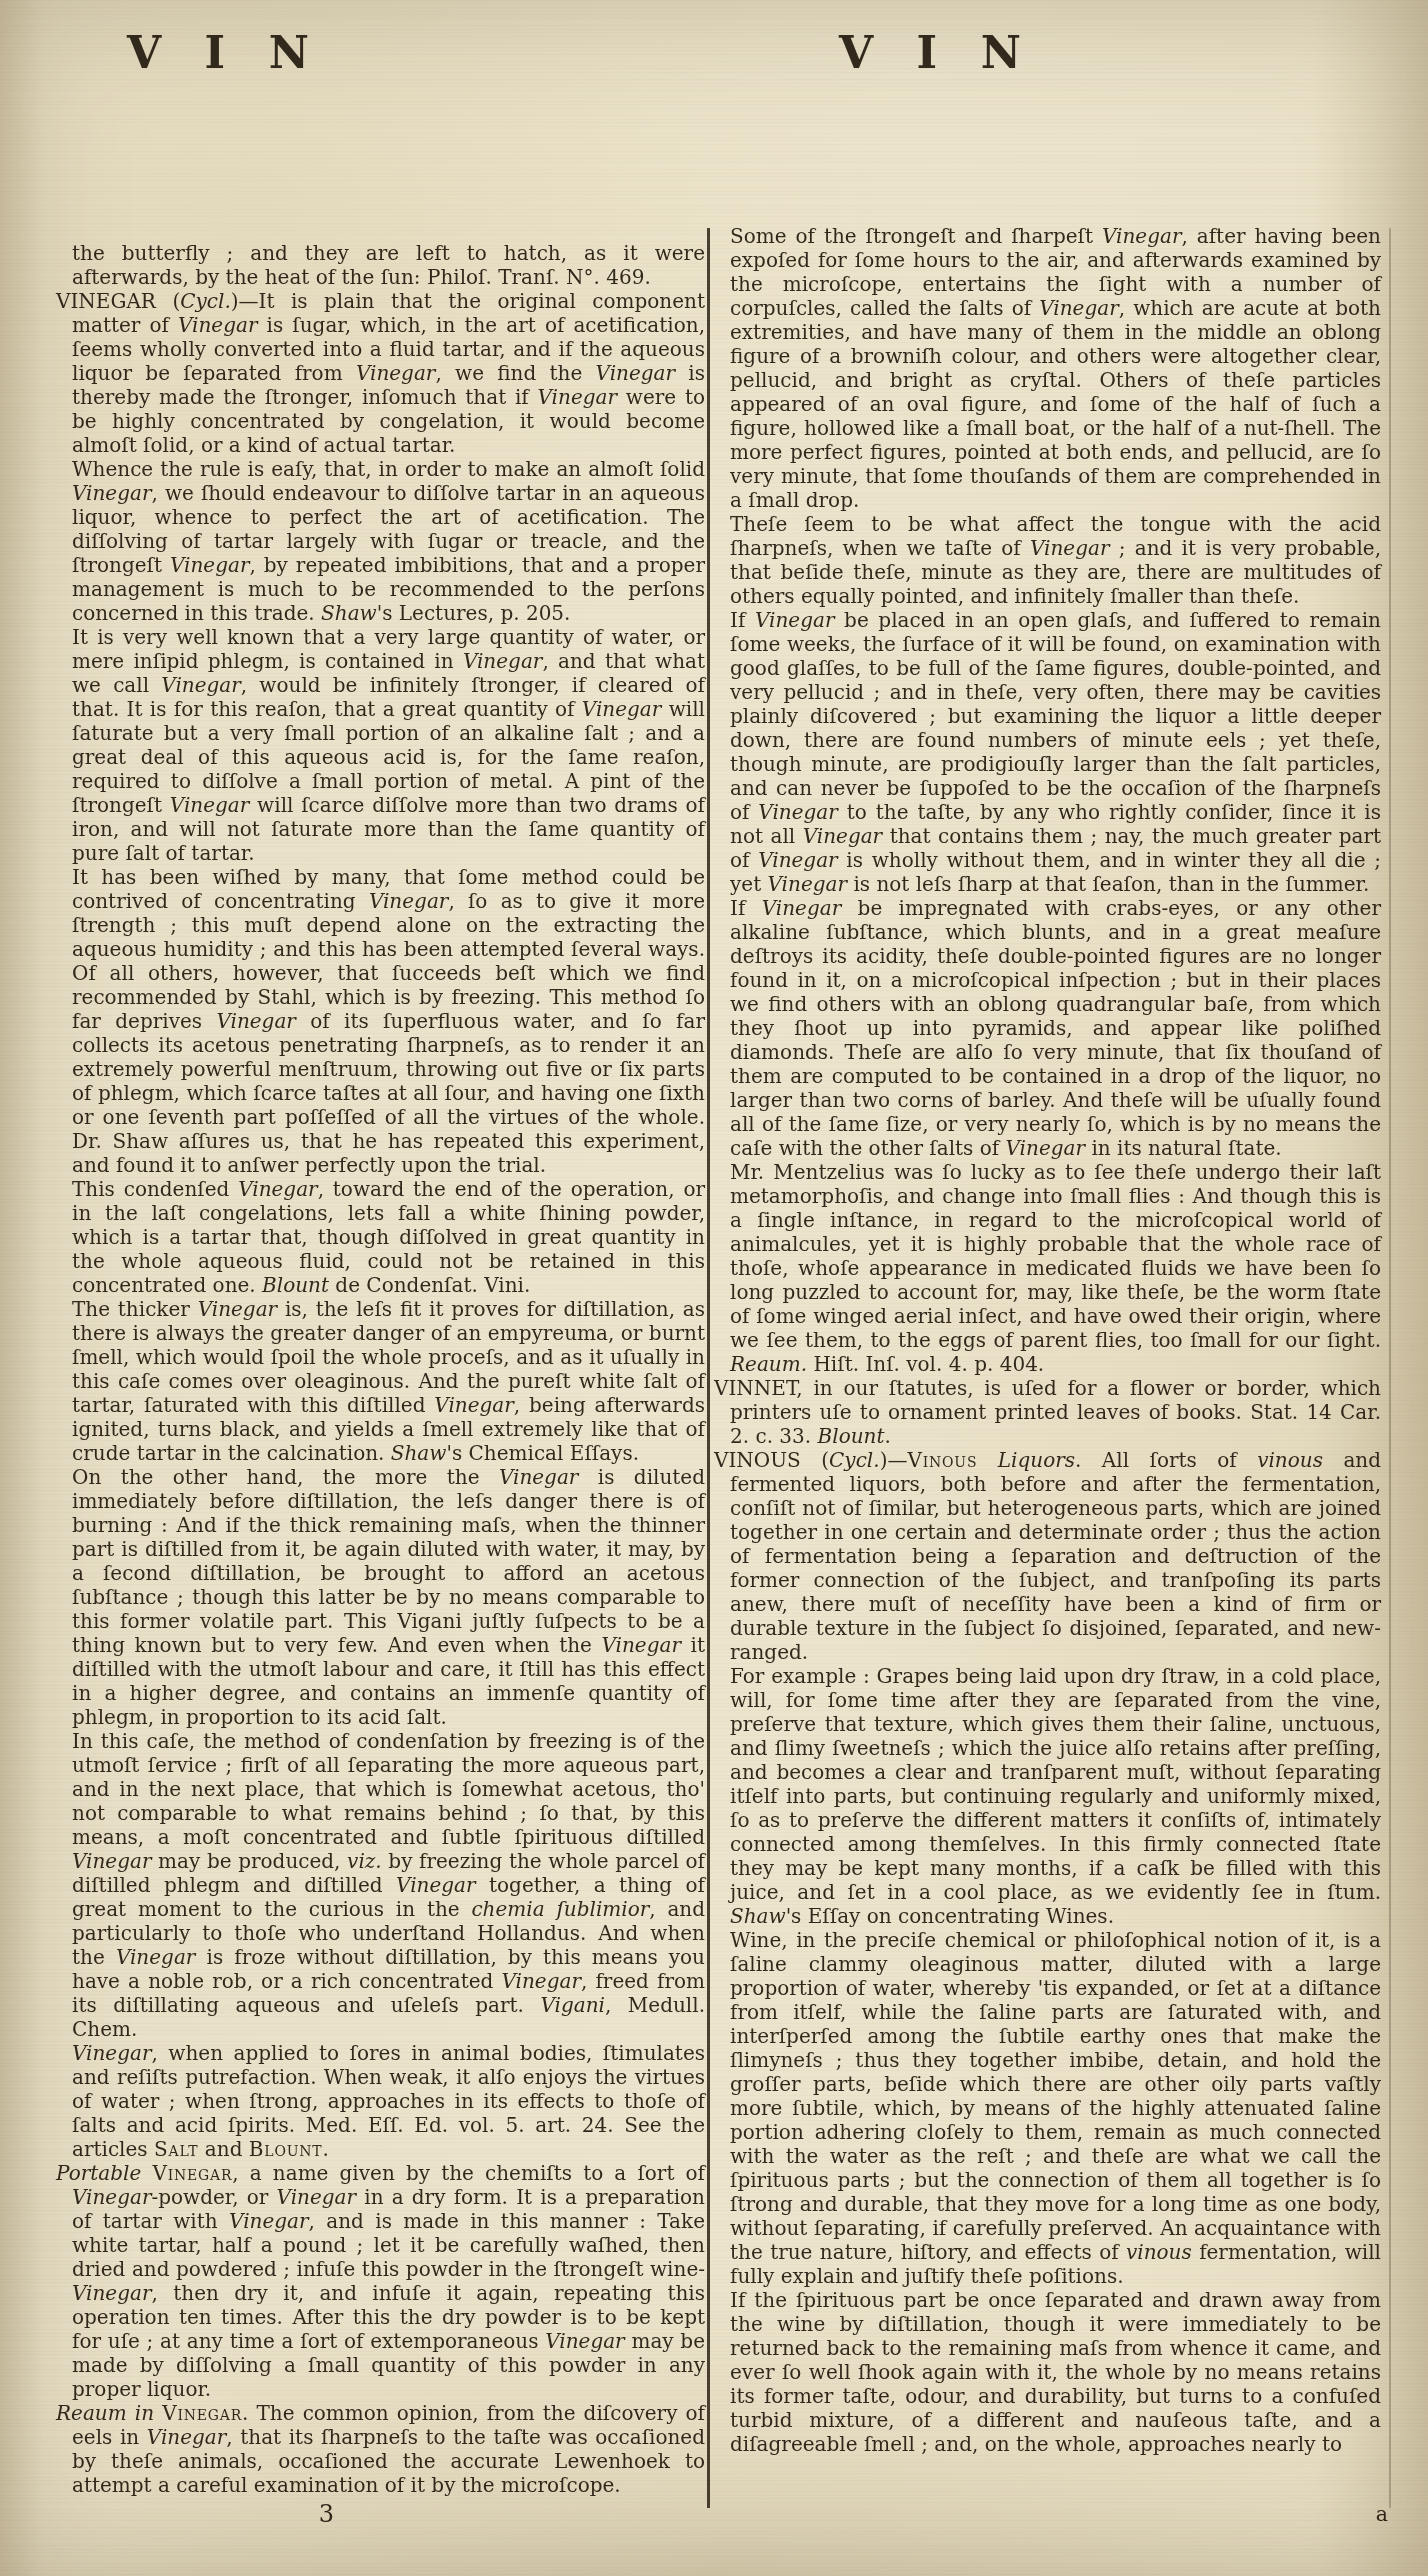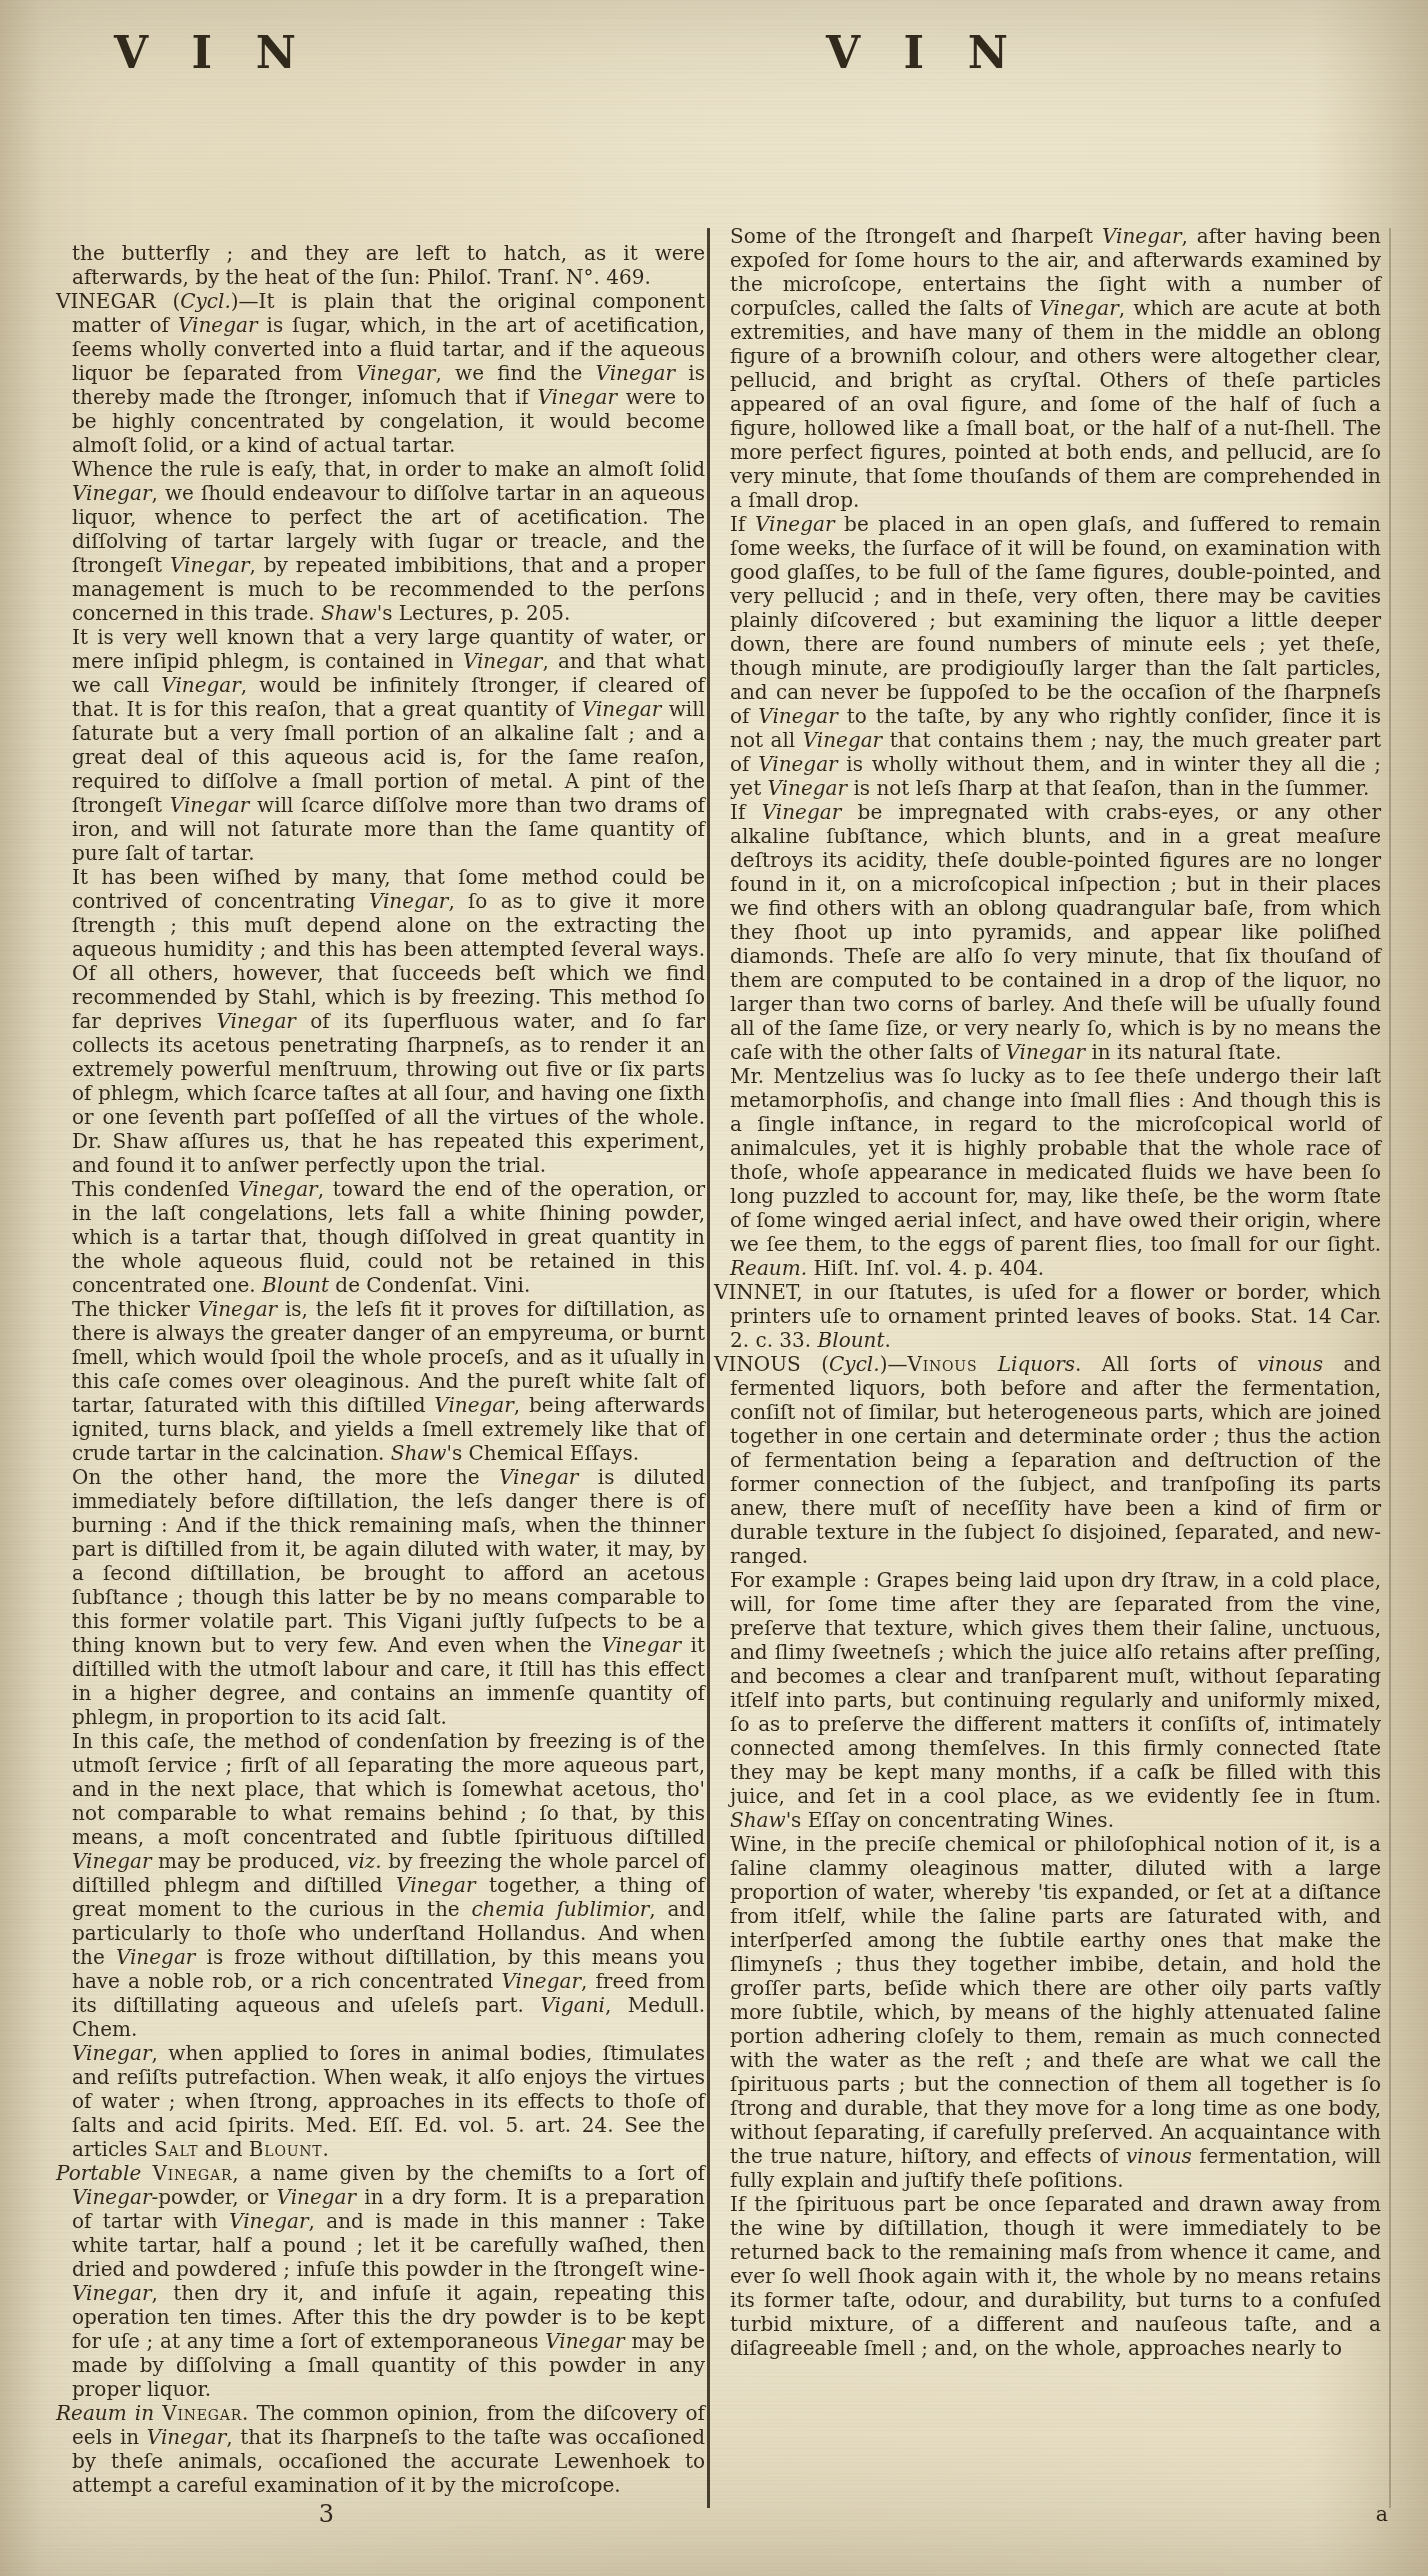--- a/index.html
+++ b/index.html
@@ -15,21 +15,21 @@
       radial-gradient(890px 1602px at 103% 55%, rgba(206,191,156,0.30), rgba(0,0,0,0) 72%),
       radial-gradient(1246px 534px at 50% 102%, rgba(190,173,135,0.35), rgba(0,0,0,0) 70%),
       repeating-linear-gradient(180deg, rgba(138,118,78,0.045) 0 0.9px, rgba(0,0,0,0) 0.9px 3.6px),
       linear-gradient(90deg,#d6cbae 0%,#e7dfc6 3%,#ece5cd 45%,#eae2c9 92%,#d9ceb1 100%),
       #e8e0c8;
     box-shadow: inset 0 0 125px rgba(90,72,38,0.28);
   }
   .running-head{
     position:absolute;top:25px;height:55px;
     font-size:44px;letter-spacing:0.32em;font-weight:700;
-    line-height:55px;
+    text-align:center;line-height:55px;
     color:rgba(30,22,10,0.90);
   }
   .rh-left{left:114px;width:222px;}
   .rh-right{left:826px;width:222px;}
   .rule{position:absolute;background:rgba(38,28,14,0.82);}
   .rule-mid{left:707px;top:228px;width:2.7px;height:2280px;}
   .rule-right{left:1389px;top:228px;width:1.8px;height:2280px;opacity:0.30;}
   .col{
     position:absolute;top:241px;
     font-size:20px;line-height:24px;
@@ -71,20 +71,21 @@
       <p class="pg para">This condenſed <i>Vinegar</i>, toward the end of the operation, or in the laſt congelations, lets fall a white ſhining powder, which is a tartar that, though diſſolved in great quantity in the whole aqueous fluid, could not be retained in this concentrated one. <i>Blount</i> de Condenſat. Vini.</p>
       <p class="pg para">The thicker <i>Vinegar</i> is, the leſs fit it proves for diſtillation, as there is always the greater danger of an empyreuma, or burnt ſmell, which would ſpoil the whole proceſs, and as it uſually in this caſe comes over oleaginous. And the pureſt white ſalt of tartar, ſaturated with this diſtilled <i>Vinegar</i>, being afterwards ignited, turns black, and yields a ſmell extremely like that of crude tartar in the calcination. <i>Shaw</i>'s Chemical Eſſays.</p>
       <p class="pg para">On the other hand, the more the <i>Vinegar</i> is diluted immediately before diſtillation, the leſs danger there is of burning : And if the thick remaining maſs, when the thinner part is diſtilled from it, be again diluted with water, it may, by a ſecond diſtillation, be brought to afford an acetous ſubſtance ; though this latter be by no means comparable to this former volatile part. This Vigani juſtly ſuſpects to be a thing known but to very few. And even when the <i>Vinegar</i> it diſtilled with the utmoſt labour and care, it ſtill has this effect in a higher degree, and contains an immenſe quantity of phlegm, in proportion to its acid ſalt.</p>
       <p class="pg para">In this caſe, the method of condenſation by freezing is of the utmoſt ſervice ; firſt of all ſeparating the more aqueous part, and in the next place, that which is ſomewhat acetous, tho' not comparable to what remains behind ; ſo that, by this means, a moſt concentrated and ſubtle ſpirituous diſtilled <i>Vinegar</i> may be produced, <i>viz.</i> by freezing the whole parcel of diſtilled phlegm and diſtilled <i>Vinegar</i> together, a thing of great moment to the curious in the <i>chemia ſublimior</i>, and particularly to thoſe who underſtand Hollandus. And when the <i>Vinegar</i> is froze without diſtillation, by this means you have a noble rob, or a rich concentrated <i>Vinegar</i>, freed from its diſtillating aqueous and uſeleſs part. <i>Vigani</i>, Medull. Chem.</p>
       <p class="pg para"><i>Vinegar</i>, when applied to ſores in animal bodies, ſtimulates and reſiſts putrefaction. When weak, it alſo enjoys the virtues of water ; when ſtrong, approaches in its effects to thoſe of ſalts and acid ſpirits. Med. Eſſ. Ed. vol. 5. art. 24. See the articles <span class="sc">Salt</span> and <span class="sc">Blount</span>.</p>
       <p class="pg entry"><i>Portable</i> <span class="sc">Vinegar</span>, a name given by the chemiſts to a ſort of <i>Vinegar</i>-powder, or <i>Vinegar</i> in a dry form. It is a preparation of tartar with <i>Vinegar</i>, and is made in this manner : Take white tartar, half a pound ; let it be carefully waſhed, then dried and powdered ; infuſe this powder in the ſtrongeſt wine-<i>Vinegar</i>, then dry it, and infuſe it again, repeating this operation ten times. After this the dry powder is to be kept for uſe ; at any time a ſort of extemporaneous <i>Vinegar</i> may be made by diſſolving a ſmall quantity of this powder in any proper liquor.</p>
       <p class="pg entry"><i>Reaum in</i> <span class="sc">Vinegar</span>. The common opinion, from the diſcovery of eels in <i>Vinegar</i>, that its ſharpneſs to the taſte was occaſioned by theſe animals, occaſioned the accurate Lewenhoek to attempt a careful examination of it by the microſcope.</p>
     </div>
   <div class="col col-right">
       <p class="pg para">Some of the ſtrongeſt and ſharpeſt <i>Vinegar</i>, after having been expoſed for ſome hours to the air, and afterwards examined by the microſcope, entertains the ſight with a number of corpuſcles, called the ſalts of <i>Vinegar</i>, which are acute at both extremities, and have many of them in the middle an oblong figure of a browniſh colour, and others were altogether clear, pellucid, and bright as cryſtal. Others of theſe particles appeared of an oval figure, and ſome of the half of ſuch a figure, hollowed like a ſmall boat, or the half of a nut-ſhell. The more perfect figures, pointed at both ends, and pellucid, are ſo very minute, that ſome thouſands of them are comprehended in a ſmall drop.</p>
+      <p class="pg para">Theſe ſeem to be what affect the tongue with the acid ſharpneſs, when we taſte of <i>Vinegar</i> ; and it is very probable, that beſide theſe, minute as they are, there are multitudes of others equally pointed, and infinitely ſmaller than theſe.</p>
       <p class="pg para">If <i>Vinegar</i> be placed in an open glaſs, and ſuffered to remain ſome weeks, the ſurface of it will be found, on examination with good glaſſes, to be full of the ſame figures, double-pointed, and very pellucid ; and in theſe, very often, there may be cavities plainly diſcovered ; but examining the liquor a little deeper down, there are found numbers of minute eels ; yet theſe, though minute, are prodigiouſly larger than the ſalt particles, and can never be ſuppoſed to be the occaſion of the ſharpneſs of <i>Vinegar</i> to the taſte, by any who rightly conſider, ſince it is not all <i>Vinegar</i> that contains them ; nay, the much greater part of <i>Vinegar</i> is wholly without them, and in winter they all die ; yet <i>Vinegar</i> is not leſs ſharp at that ſeaſon, than in the ſummer.</p>
       <p class="pg para">If <i>Vinegar</i> be impregnated with crabs-eyes, or any other alkaline ſubſtance, which blunts, and in a great meaſure deſtroys its acidity, theſe double-pointed figures are no longer found in it, on a microſcopical inſpection ; but in their places we find others with an oblong quadrangular baſe, from which they ſhoot up into pyramids, and appear like poliſhed diamonds. Theſe are alſo ſo very minute, that ſix thouſand of them are computed to be contained in a drop of the liquor, no larger than two corns of barley. And theſe will be uſually found all of the ſame ſize, or very nearly ſo, which is by no means the caſe with the other ſalts of <i>Vinegar</i> in its natural ſtate.</p>
       <p class="pg para">Mr. Mentzelius was ſo lucky as to ſee theſe undergo their laſt metamorphoſis, and change into ſmall flies : And though this is a ſingle inſtance, in regard to the microſcopical world of animalcules, yet it is highly probable that the whole race of thoſe, whoſe appearance in medicated fluids we have been ſo long puzzled to account for, may, like theſe, be the worm ſtate of ſome winged aerial inſect, and have owed their origin, where we ſee them, to the eggs of parent flies, too ſmall for our ſight. <i>Reaum.</i> Hiſt. Inſ. vol. 4. p. 404.</p>
       <p class="pg entry">VINNET, in our ſtatutes, is uſed for a flower or border, which printers uſe to ornament printed leaves of books. Stat. 14 Car. 2. c. 33. <i>Blount</i>.</p>
       <p class="pg entry">VINOUS (<i>Cycl.</i>)—<span class="sc">Vinous</span> <i>Liquors</i>. All ſorts of <i>vinous</i> and fermented liquors, both before and after the fermentation, conſiſt not of ſimilar, but heterogeneous parts, which are joined together in one certain and determinate order ; thus the action of fermentation being a ſeparation and deſtruction of the former connection of the ſubject, and tranſpoſing its parts anew, there muſt of neceſſity have been a kind of firm or durable texture in the ſubject ſo disjoined, ſeparated, and new-ranged.</p>
       <p class="pg para">For example : Grapes being laid upon dry ſtraw, in a cold place, will, for ſome time after they are ſeparated from the vine, preſerve that texture, which gives them their ſaline, unctuous, and ſlimy ſweetneſs ; which the juice alſo retains after preſſing, and becomes a clear and tranſparent muſt, without ſeparating itſelf into parts, but continuing regularly and uniformly mixed, ſo as to preſerve the different matters it conſiſts of, intimately connected among themſelves. In this firmly connected ſtate they may be kept many months, if a caſk be filled with this juice, and ſet in a cool place, as we evidently ſee in ſtum. <i>Shaw</i>'s Eſſay on concentrating Wines.</p>
       <p class="pg para">Wine, in the preciſe chemical or philoſophical notion of it, is a ſaline clammy oleaginous matter, diluted with a large proportion of water, whereby 'tis expanded, or ſet at a diſtance from itſelf, while the ſaline parts are ſaturated with, and interſperſed among the ſubtile earthy ones that make the ſlimyneſs ; thus they together imbibe, detain, and hold the groſſer parts, beſide which there are other oily parts vaſtly more ſubtile, which, by means of the highly attenuated ſaline portion adhering cloſely to them, remain as much connected with the water as the reſt ; and theſe are what we call the ſpirituous parts ; but the connection of them all together is ſo ſtrong and durable, that they move for a long time as one body, without ſeparating, if carefully preſerved. An acquaintance with the true nature, hiſtory, and effects of <i>vinous</i> fermentation, will fully explain and juſtify theſe poſitions.</p>
       <p class="pg para">If the ſpirituous part be once ſeparated and drawn away from the wine by diſtillation, though it were immediately to be returned back to the remaining maſs from whence it came, and ever ſo well ſhook again with it, the whole by no means retains its former taſte, odour, and durability, but turns to a confuſed turbid mixture, of a different and nauſeous taſte, and a diſagreeable ſmell ; and, on the whole, approaches nearly to</p>
     </div>
 

